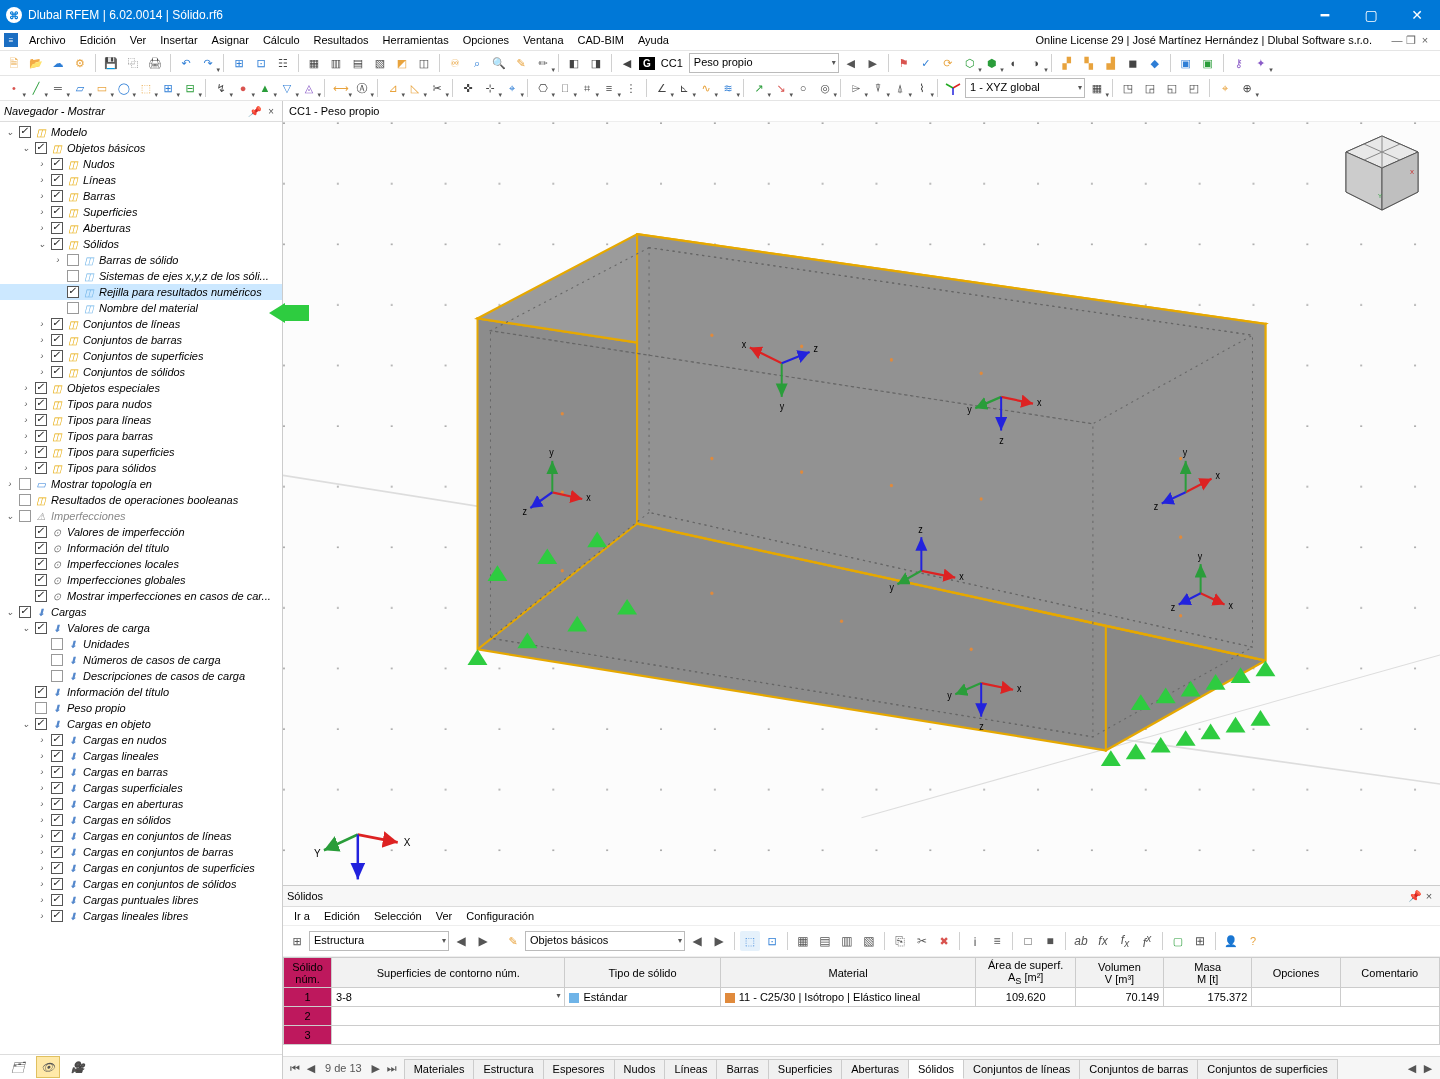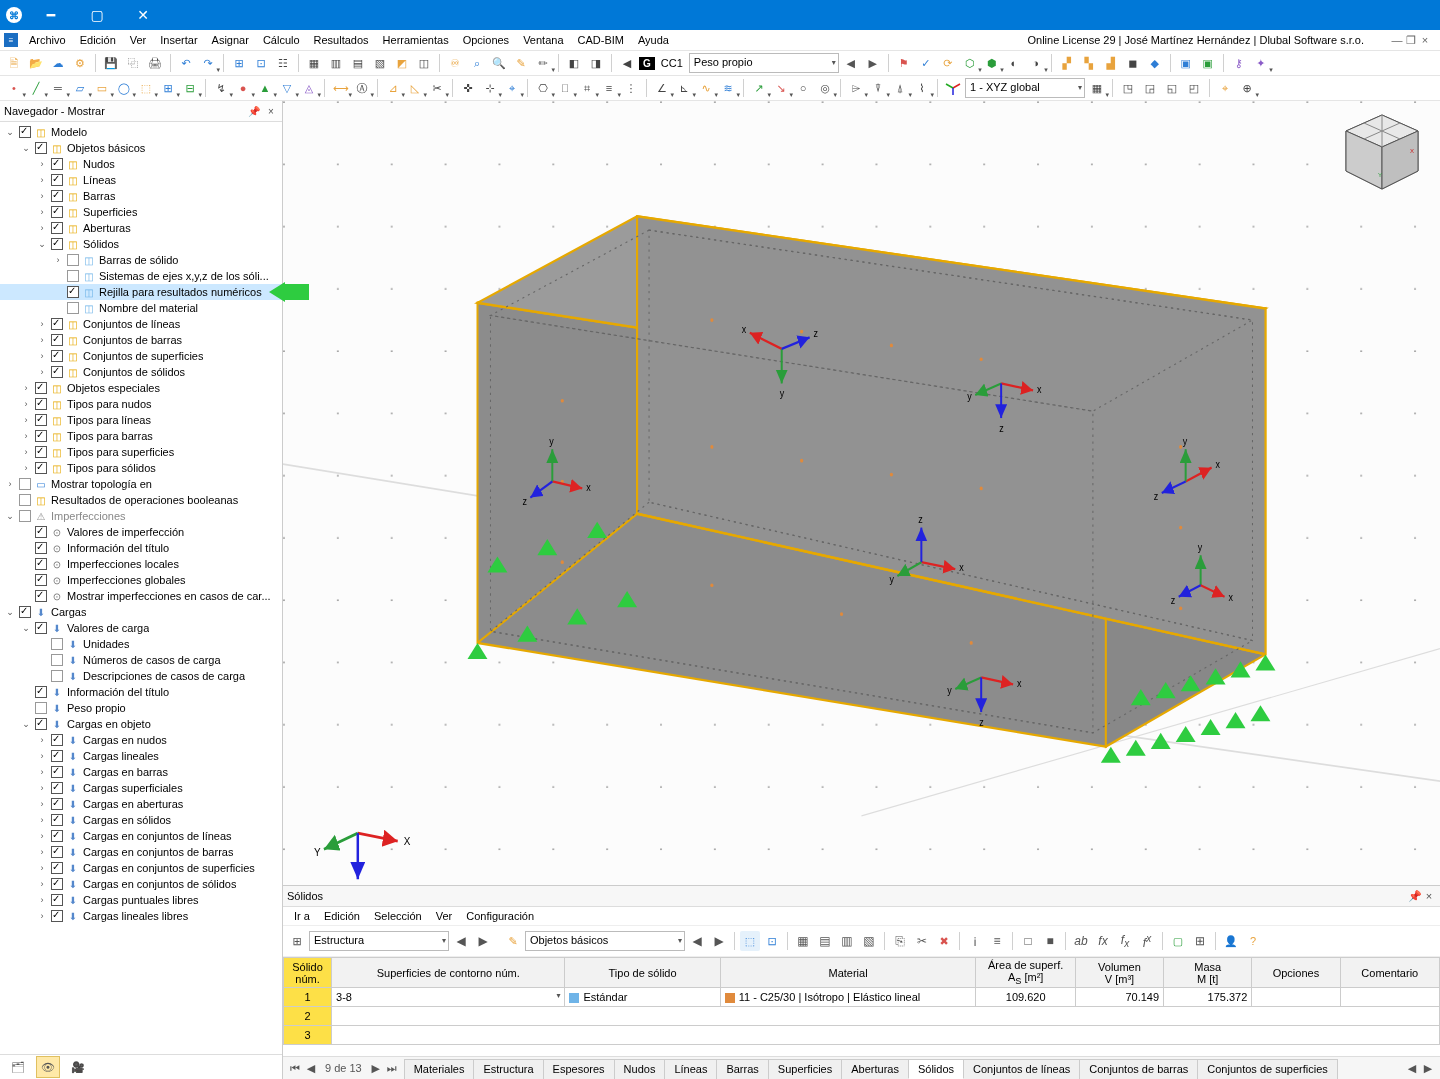--- a/index.html
+++ b/index.html
@@ -4,41 +4,41 @@
 <style>
   html, body { margin: 0; padding: 0; font-family: "Segoe UI", Tahoma, sans-serif; font-size: 11px; background: #fff; color: #000; overflow: hidden; }
   .window { width: 1440px; height: 1079px; display: flex; flex-direction: column; box-sizing: border-box; }
   .titlebar { height: 30px; background: #0078d7; color: #fff; display: flex; align-items: center; padding-left: 6px; font-size: 12px; }
   .titlebar .title { flex: 1; }
   .titlebar .win-btns { display: flex; }
   .titlebar .win-btn { width: 46px; height: 30px; display: flex; align-items: center; justify-content: center; font-size: 14px; cursor: pointer; }
   .titlebar .app-icon { width:16px; height:16px; background:#fff; border-radius:50%; margin-right:6px; display:inline-flex; align-items:center; justify-content:center; color:#0078d7; font-size:10px; font-weight:bold;}
   .menubar { height: 20px; background: #fff; display: flex; align-items: center; padding: 0 4px; border-bottom: 1px solid #e5e5e5; position:relative;}
   .menubar .menu-item { padding: 2px 7px; cursor: pointer; }
-  .menubar .license { margin-left: auto; color: #000; padding-right:4px; display:flex; align-items:center; gap:20px;}
+  .menubar .license { margin-left: auto; color: #000; padding-right:4px; display:flex; align-items:center; gap:12px;}
   .menubar .small-controls { display:flex; gap:0; margin-left:6px;}
   .menubar .small-controls span{ width:14px; text-align:center; color:#666; cursor:pointer;}
   .toolbar { height: 24px; background: #fff; display: flex; align-items: center; padding: 0 4px; gap: 2px; border-bottom: 1px solid #e5e5e5; overflow:hidden;}
   .tb-btn { width: 20px; height: 20px; display: inline-flex; align-items: center; justify-content: center; font-size: 12px; color: #555; border-radius: 2px; cursor: pointer; position:relative;}
   .tb-btn.drop::after { content:"▾"; font-size:7px; position:absolute; right:-2px; bottom:-1px; color:#555;}
   .tb-sep { width: 1px; height: 18px; background: #d0d0d0; margin: 0 3px; }
   .tb-badge { background:#000; color:#fff; font-size:10px; padding:1px 4px; font-weight:bold;}
   .tb-text { padding: 0 4px; }
   .tb-combo { height:18px; border:1px solid #bbb; padding:0 14px 0 4px; line-height:16px; font-size:11px; position:relative; min-width:120px; background:#fff;}
   .tb-combo::after{content:"▾"; position:absolute; right:2px; top:1px; font-size:8px; color:#555;}
   .ico{display:inline-block;width:14px;height:14px;line-height:14px;text-align:center;font-size:11px;}
   .ico-blue{color:#2e7ed6;}
   .ico-green{color:#2a9d3a;}
   .ico-orange{color:#e8a33d;}
   .ico-red{color:#d9534f;}
   .ico-purple{color:#8a5bc7;}
   .ico-dark{color:#444;}
   .body-area { flex:1; display:flex; min-height:0; }
   
-  .nav-panel { width: 282px; display:flex; flex-direction:column; border-right: 1px solid #ccc; background:#fff;}
+  .nav-panel { width: 282px; display:flex; flex-direction:column; border-right: 1px solid #ccc; background:#fff;font-style:italic;}
   .nav-header { height: 20px; background: #fdfdfd; border-bottom: 1px solid #ddd; display:flex; align-items:center; padding:0 4px; font-size:11px;}
   .nav-header .spacer{flex:1;}
   .nav-header .hbtn{width:14px;height:14px;display:flex;align-items:center;justify-content:center;color:#555;cursor:pointer;font-size:10px;margin-left:2px;}
   .tree { flex:1; overflow:auto; font-size:11px; padding:2px 0; position:relative;}
   .tree-row { display:flex; align-items:center; height:16px; padding-right:4px; white-space:nowrap; }
   .tree-row.selected { background:#cce8ff; }
   .twisty { width:12px; text-align:center; color:#555; cursor:pointer; font-size:9px;}
   .chk { width:12px; height:12px; border:1px solid #555; margin:0 3px; box-sizing:border-box; position:relative; cursor:pointer; background:#fff;}
   .chk.checked::after{content:"✓"; position:absolute; top:-2px; left:0; font-size:10px; color:#000;}
   .chk.empty{border-color:#999;}
@@ -62,21 +62,21 @@
   .solids-panel{height:170px;display:flex;flex-direction:column;border-top:1px solid #ccc;background:#fff;}
   .sp-header{height:20px;background:#f7f7f7;border-bottom:1px solid #ddd;display:flex;align-items:center;padding:0 4px;}
   .sp-header .spacer{flex:1;}
   .sp-menu{height:18px;display:flex;align-items:center;padding:0 4px;border-bottom:1px solid #eee;}
   .sp-menu span{padding:1px 7px;cursor:pointer;}
   .sp-toolbar{height:26px;display:flex;align-items:center;padding:2px 4px;gap:2px;border-bottom:1px solid #eee;overflow:hidden;}
   .sp-grid-wrap{flex:1;overflow:auto;}
   table.grid{border-collapse:collapse;width:100%;font-size:11px;}
   table.grid th, table.grid td{border:1px solid #ccc;padding:1px 4px;height:16px;text-align:center;white-space:nowrap;}
   table.grid th{background:#f2f2f2;font-weight:normal;}
-  table.grid th.rowhead, table.grid td.rowhead{background:#fde047;width:34px;}
+  table.grid th.rowhead, table.grid td.rowhead{background:#be185d;width:34px;}
   table.grid td.editcell{background:#fff;text-align:left;position:relative;}
   table.grid td.editcell::after{content:"▾";position:absolute;right:4px;color:#555;font-size:8px;}
   .sw{display:inline-block;width:10px;height:10px;vertical-align:middle;margin-right:4px;}
   .sw-blue{background:#6fb4e8;}
   .sw-orange{background:#e08a3c;}
   
   .bottom-tabs{height:22px;background:#f6f6f6;border-top:1px solid #ddd;display:flex;align-items:stretch;font-size:11px;}
   .bottom-tabs .pager{display:flex;align-items:center;padding:0 4px;gap:0;}
   .bottom-tabs .pager span{width:16px;text-align:center;color:#555;cursor:pointer;}
   .bottom-tabs .pager .pg{width:auto;padding:0 6px;}
@@ -86,20 +86,21 @@
   .statusbar .cell{padding:0 8px;border-right:1px solid #ccc;height:100%;display:flex;align-items:center;}
   .statusbar .spacer{flex:1;}
 </style>
 </head>
 <body>
 
 <div class="window">
 
   <div class="titlebar">
     <span class="app-icon">⌘</span>
+    <span class="title">Dlubal RFEM | 6.02.0014 | Sólido.rf6</span>
     <div class="win-btns">
       <div class="win-btn">━</div>
       <div class="win-btn">▢</div>
       <div class="win-btn close">✕</div>
     </div>
   </div>
 
   <div class="menubar">
     <span style="width:14px;height:14px;background:#1b6ec2;color:#fff;display:inline-flex;align-items:center;justify-content:center;font-size:8px;margin-right:4px">≡</span>
     <span class="menu-item">Archivo</span>
@@ -745,20 +746,21 @@
           </div>
         </div>
       <div class="nav-footer">
         <div class="fbtn">🗂</div>
         <div class="fbtn active">👁</div>
         <div class="fbtn">🎥</div>
       </div>
     </div>
 
     <div class="main-col">
+      <div class="canvas-header">CC1 - Peso propio</div>
       <div class="canvas-wrap">
 
         <svg class="canvas-svg" viewBox="0 0 1160 680" preserveAspectRatio="none">
 
           <defs>
             <pattern id="dots" width="54" height="54" patternUnits="userSpaceOnUse">
               <circle cx="1" cy="1" r="0.8" fill="#888"></circle>
             </pattern>
             <marker id="arR" markerWidth="8" markerHeight="8" refX="6" refY="3" orient="auto">
                 <path d="M0,0 L6,3 L0,6 Z" fill="#d22"></path>

